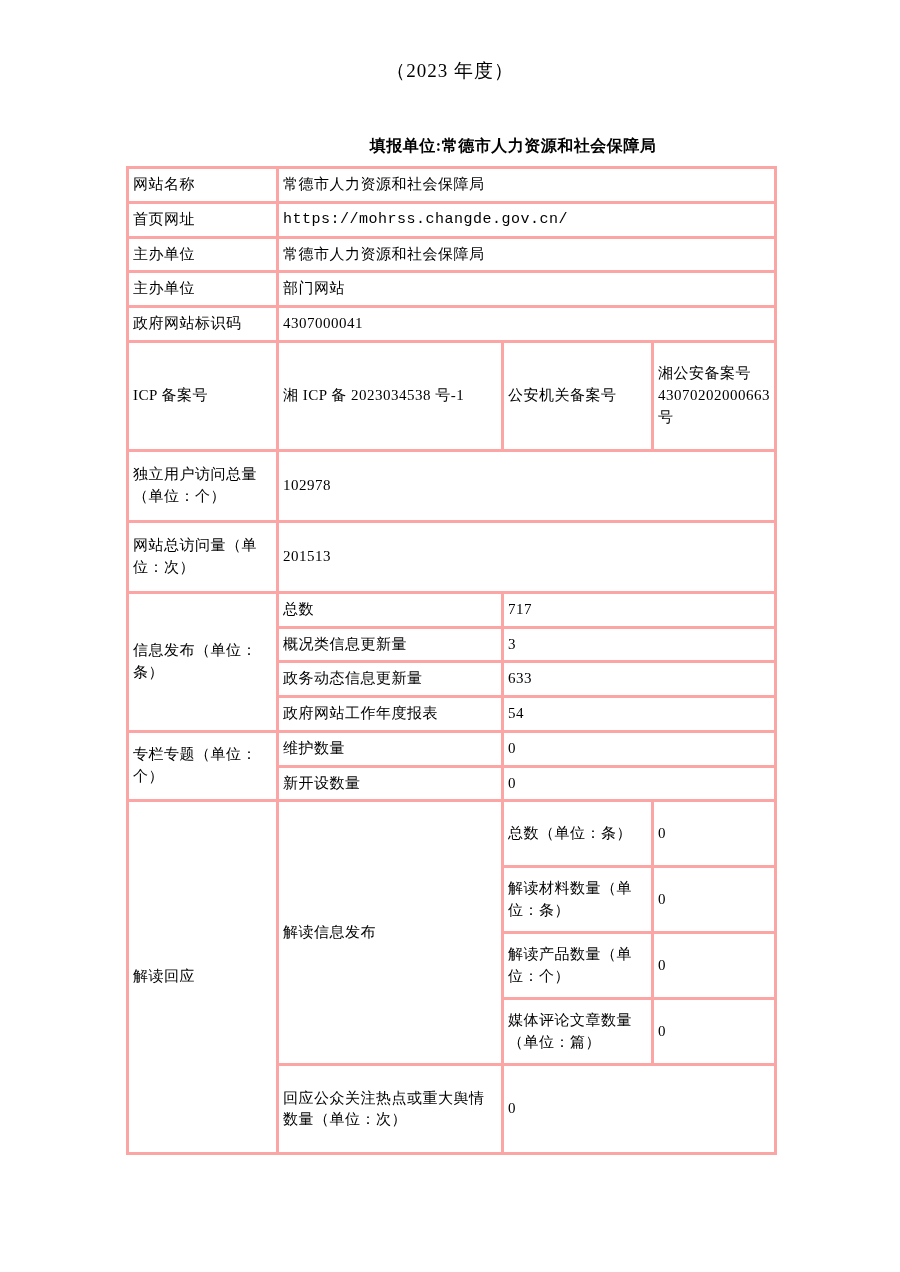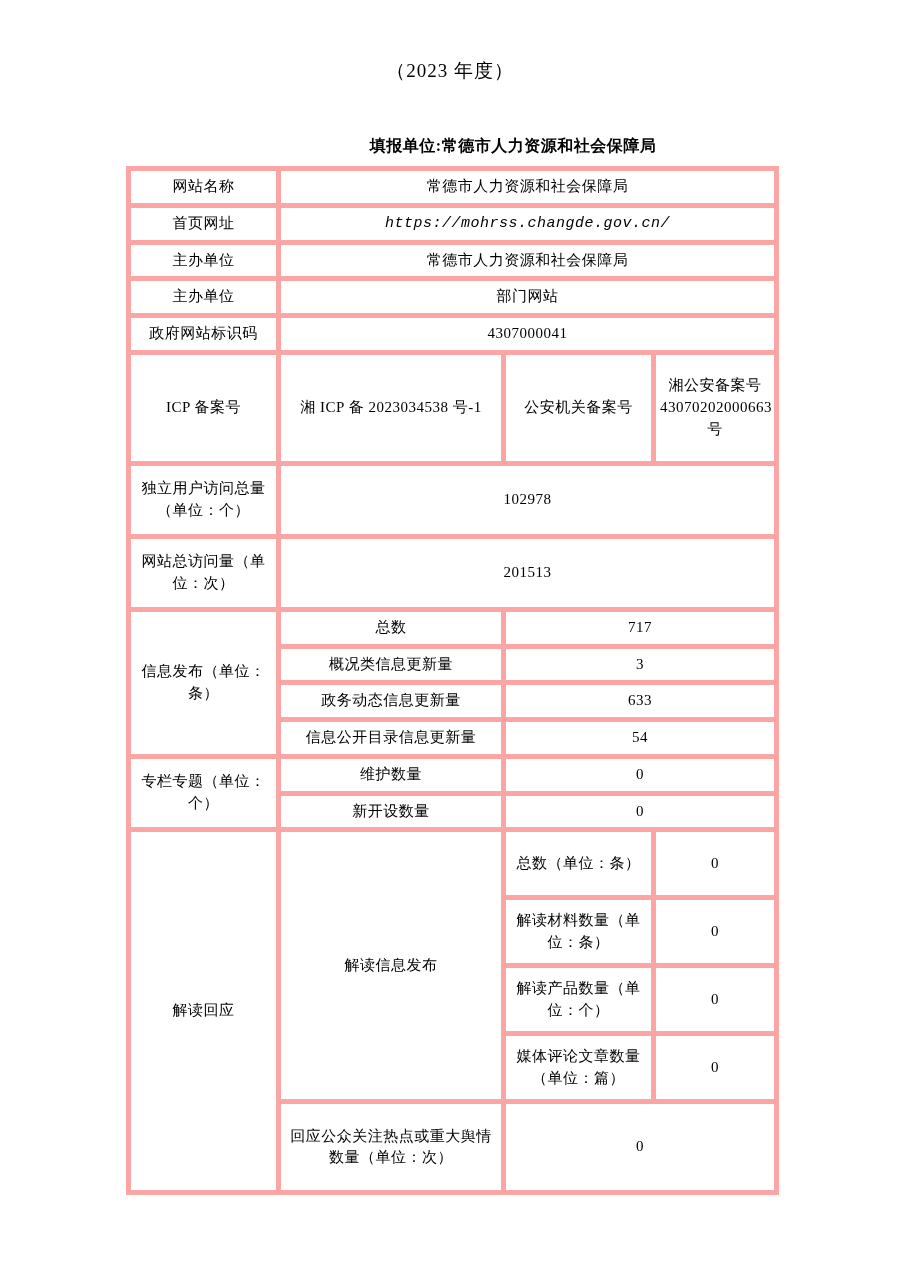--- a/index.html
+++ b/index.html
@@ -45,33 +45,32 @@
     text-align: center;
   }
   table.report {
     border-collapse: collapse;
     margin-left: 126px;
     margin-top: 9px;
     width: 648px;
     table-layout: fixed;
   }
   table.report td {
-    border: 5px solid #fca5a5;
-    text-align: center;
+    border: 3px solid #fca5a5;
+    text-align: left;
     vertical-align: middle;
     font-size: 15px;
     padding: 5px 4px;
     line-height: 1.45;
     letter-spacing: 0.5px;
   }
   td.mono {
     font-family: "Liberation Mono", "DejaVu Sans Mono", monospace;
     font-size: 14.5px;
     letter-spacing: 0.3px;
-    font-style: italic;
   }
   .h-label { }
   .two-line { line-height: 1.5; }
 </style>
 </head>
 <body>
 
 <div class="page">
 
   <div class="doc-subtitle">（2023 年度）</div>
@@ -130,21 +129,21 @@
       </tr>
       <tr>
         <td>概况类信息更新量</td>
         <td colspan="2">3</td>
       </tr>
       <tr>
         <td>政务动态信息更新量</td>
         <td colspan="2">633</td>
       </tr>
       <tr>
-        <td>信息公开目录信息更新量</td>
+        <td>政府网站工作年度报表</td>
         <td colspan="2">54</td>
       </tr>
 
       <tr>
         <td rowspan="2">专栏专题（单位：个）</td>
         <td>维护数量</td>
         <td colspan="2">0</td>
       </tr>
       <tr>
         <td>新开设数量</td>

